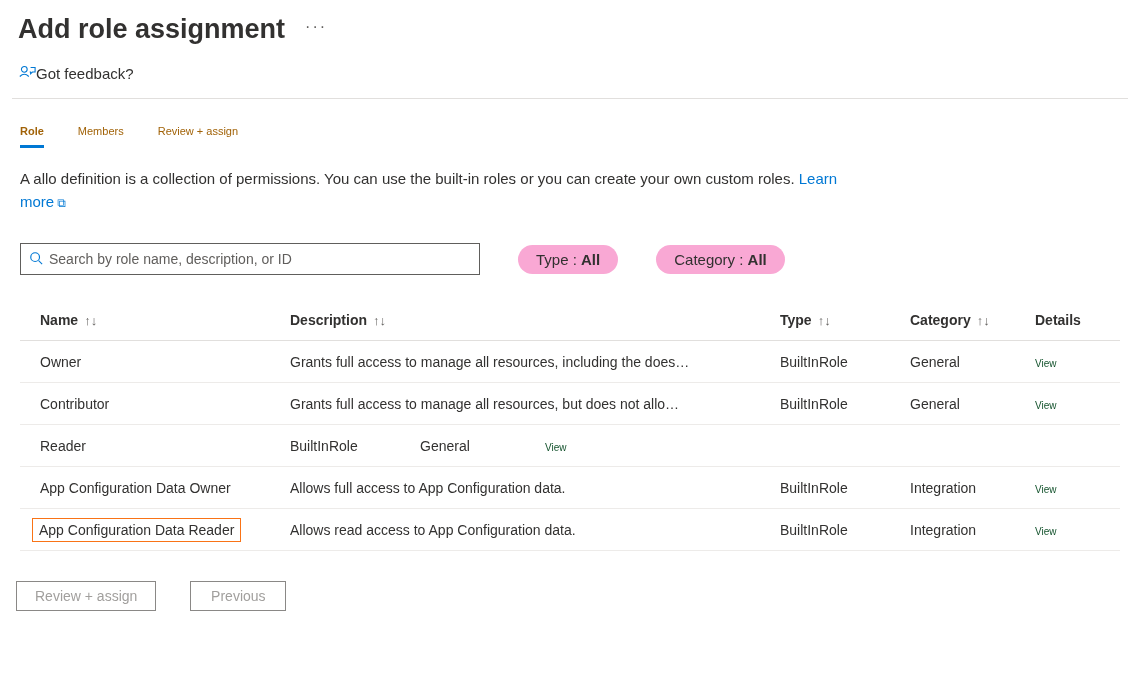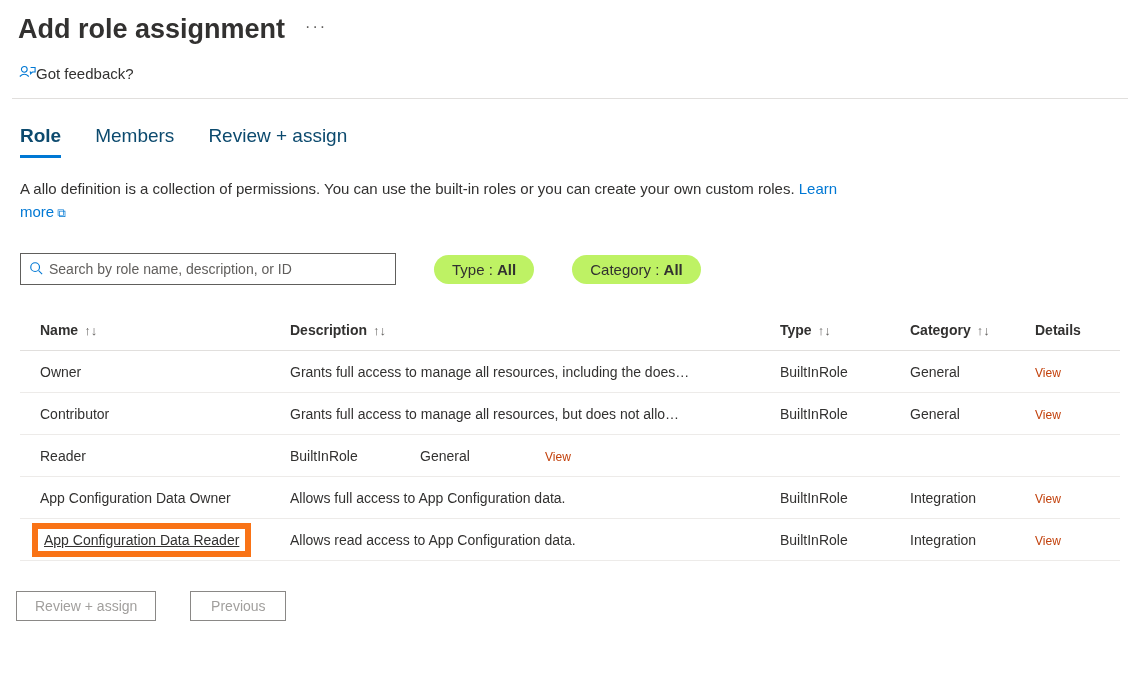--- a/index.html
+++ b/index.html
@@ -41,22 +41,22 @@
       border: none;
       border-top: 1px solid #e1dfdd;
       margin: 0 12px;
     }
     .tabs {
       display: flex;
       gap: 34px;
       padding: 26px 20px 0 20px;
     }
     .tab {
-      color: #0c4a6e;
-      font-size: 19px;
+      color: #a16207;
+      font-size: 11px;
       padding-bottom: 8px;
       cursor: pointer;
       border-bottom: 3px solid transparent;
     }
     .tab.active {
       font-weight: 600;
       border-bottom: 3px solid #0078d4;
     }
     .description {
       padding: 20px 20px 6px 20px;
@@ -78,36 +78,36 @@
     .controls {
       display: flex;
       align-items: center;
       gap: 38px;
       padding: 24px 20px 14px 20px;
     }
     .search-box {
       display: flex;
       align-items: center;
       border: 1px solid #605e5c;
-      width: 376px;
+      width: 460px;
       height: 32px;
       padding: 0 8px;
     }
     .search-icon { color: #0078d4; margin-right: 6px; }
     .search-input {
       border: none;
       outline: none;
       flex: 1;
       font-size: 14px;
       color: #323130;
       font-family: inherit;
     }
     .search-input::placeholder { color: #605e5c; }
     .pill {
-      background: #bef264;
+      background: #f9a8d4;
       border-radius: 20px;
       padding: 6px 18px;
       font-size: 15px;
       color: #323130;
       cursor: pointer;
     }
     .pill b { font-weight: 600; }
     .table {
       margin: 10px 20px 0 20px;
     }
@@ -121,27 +121,26 @@
       font-weight: 600;
       color: #323130;
       border-bottom: 1px solid #e1dfdd;
     }
     .col-name { width: 270px; padding-left: 20px; padding-right: 16px; }
     .col-desc { width: 490px; padding-right: 10px; overflow: hidden; text-overflow: ellipsis; white-space: nowrap; }
     .col-type { width: 130px; }
     .col-cat  { width: 125px; }
     .col-det  { width: 60px; }
     .sort-icon { font-size: 13px; margin-left: 6px; color: #605e5c; font-weight: normal; }
-    .view-link { color: #c2410c; cursor: pointer; font-size: 12px; }
+    .view-link { color: #14532d; cursor: pointer; font-size: 10px; }
     .highlight-box {
-      border: 6px solid #f97316;
+      border: 1px solid #f97316;
       display: inline-block;
       padding: 3px 6px;
       margin-left: -8px;
-      text-decoration: underline;
     }
     .footer {
       display: flex;
       gap: 34px;
       padding: 30px 16px 12px 16px;
       align-items: center;
     }
     .btn {
       border: 1px solid #8a8886;
       background: #fff;

